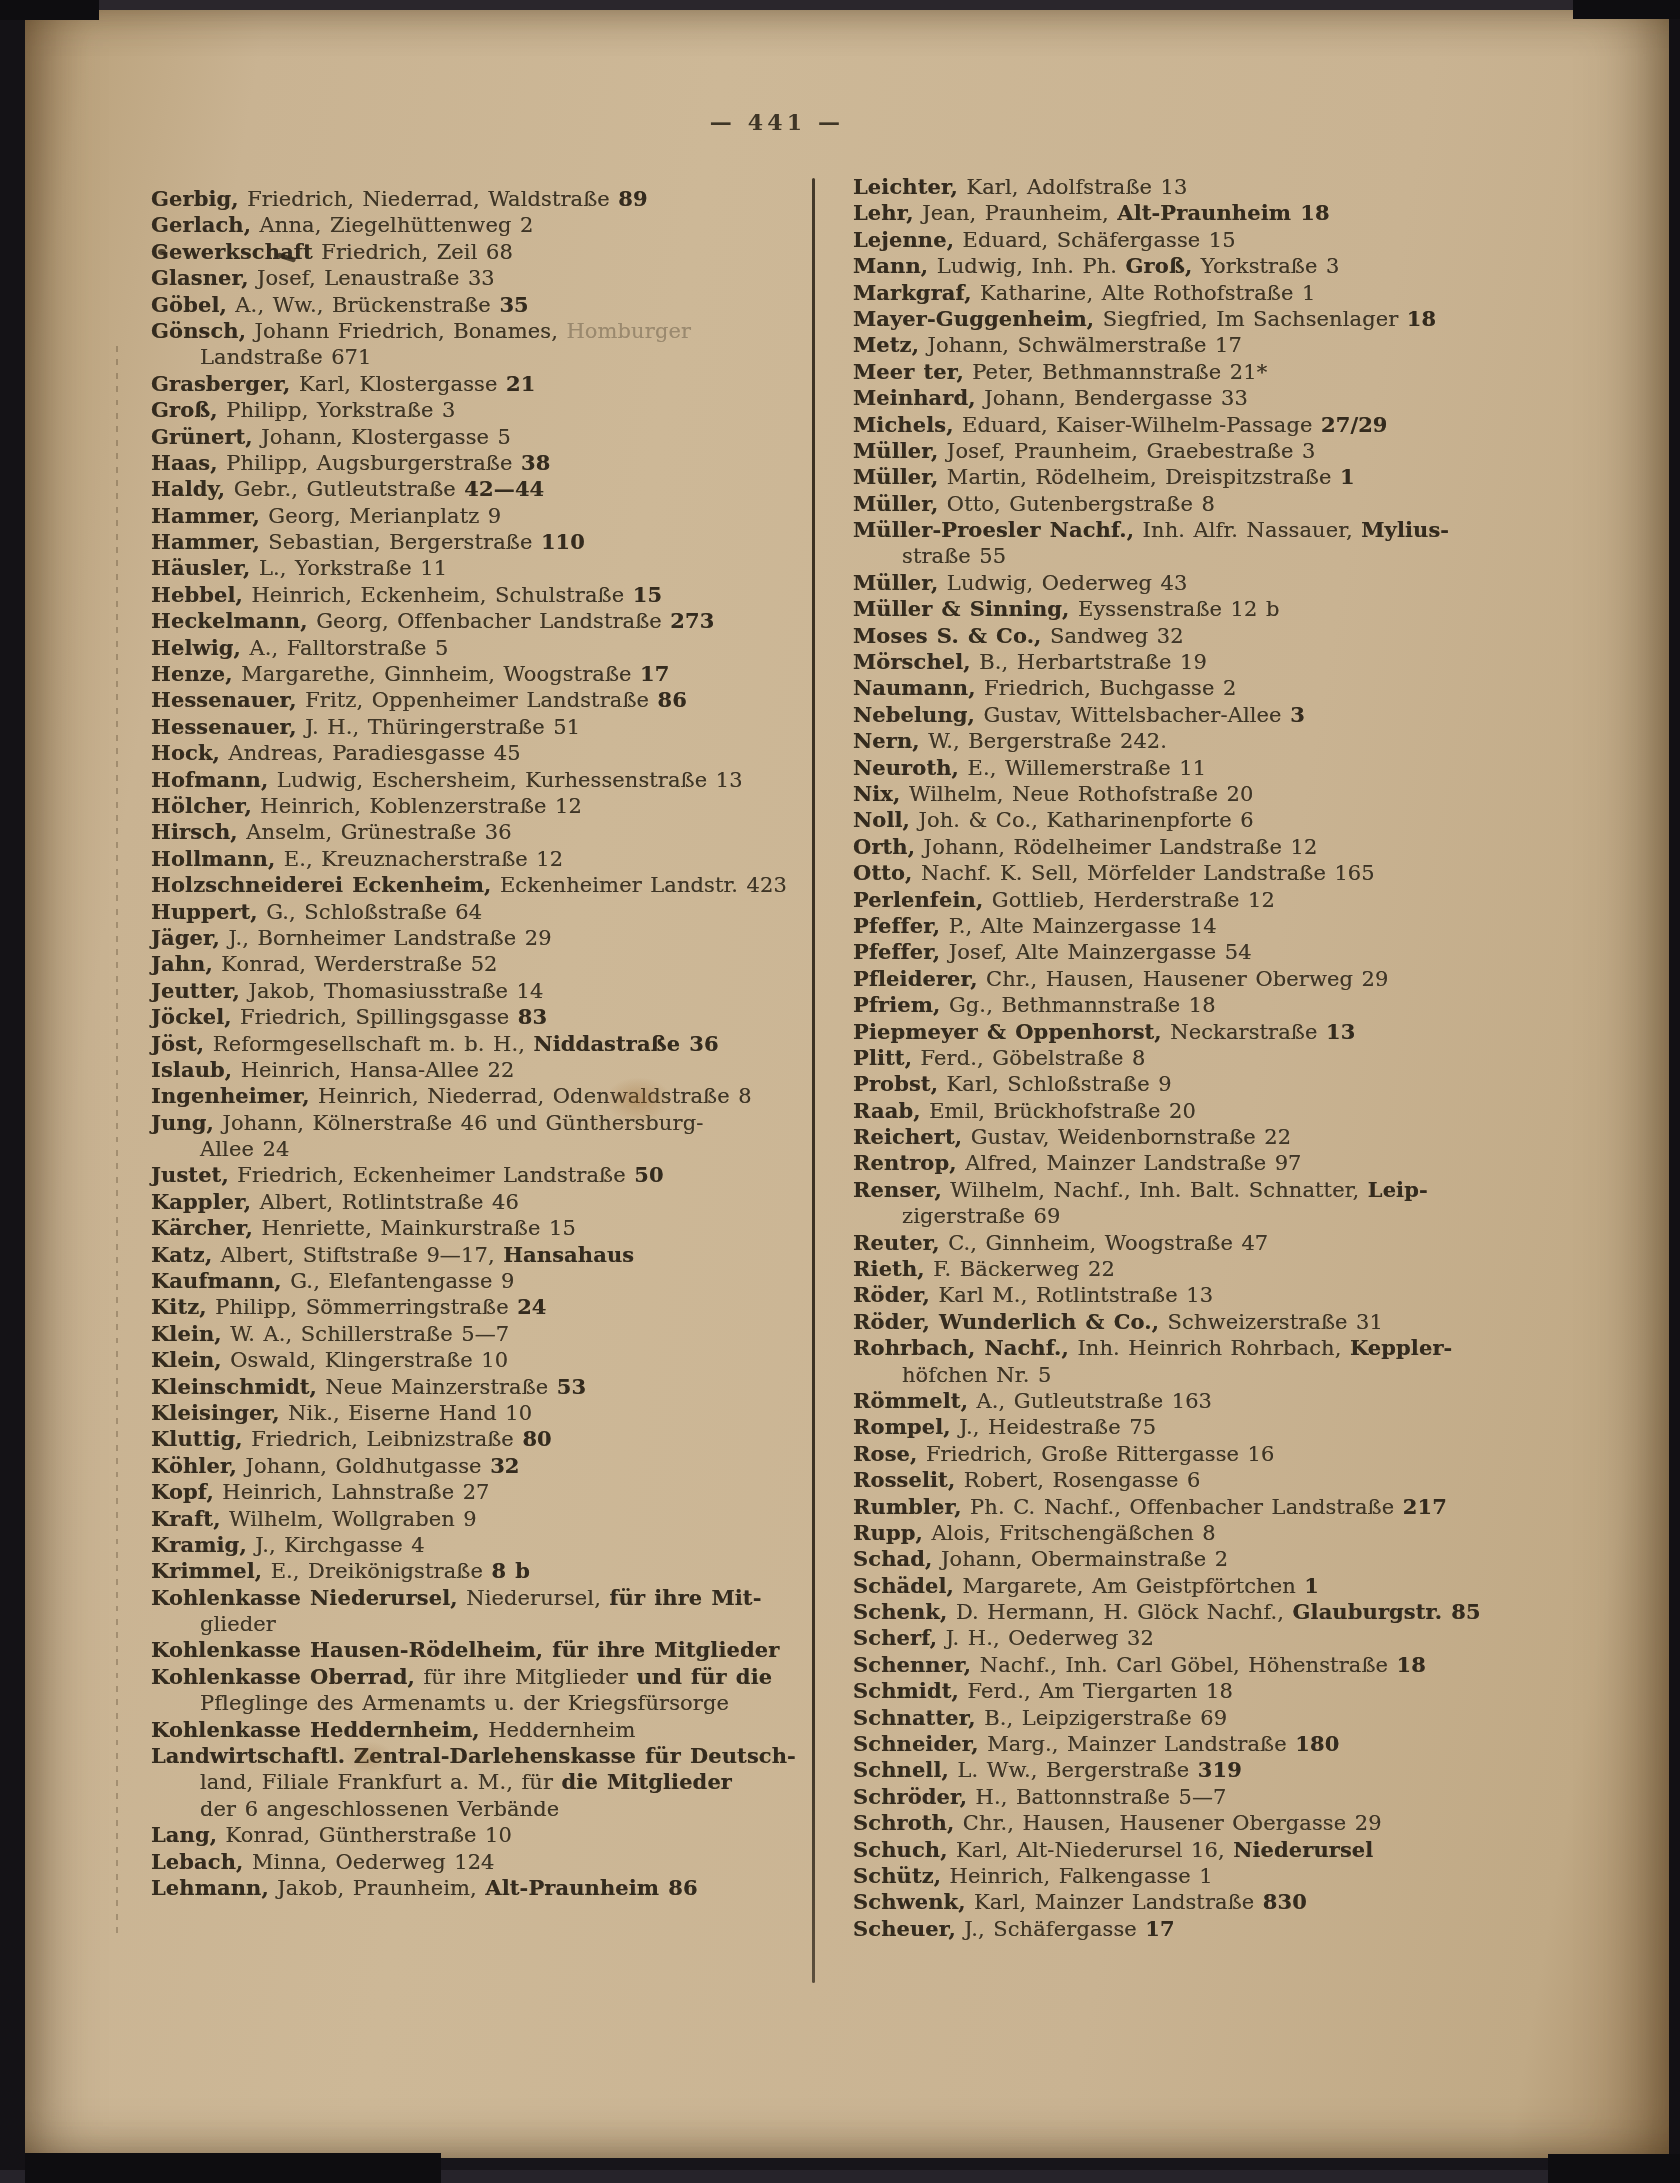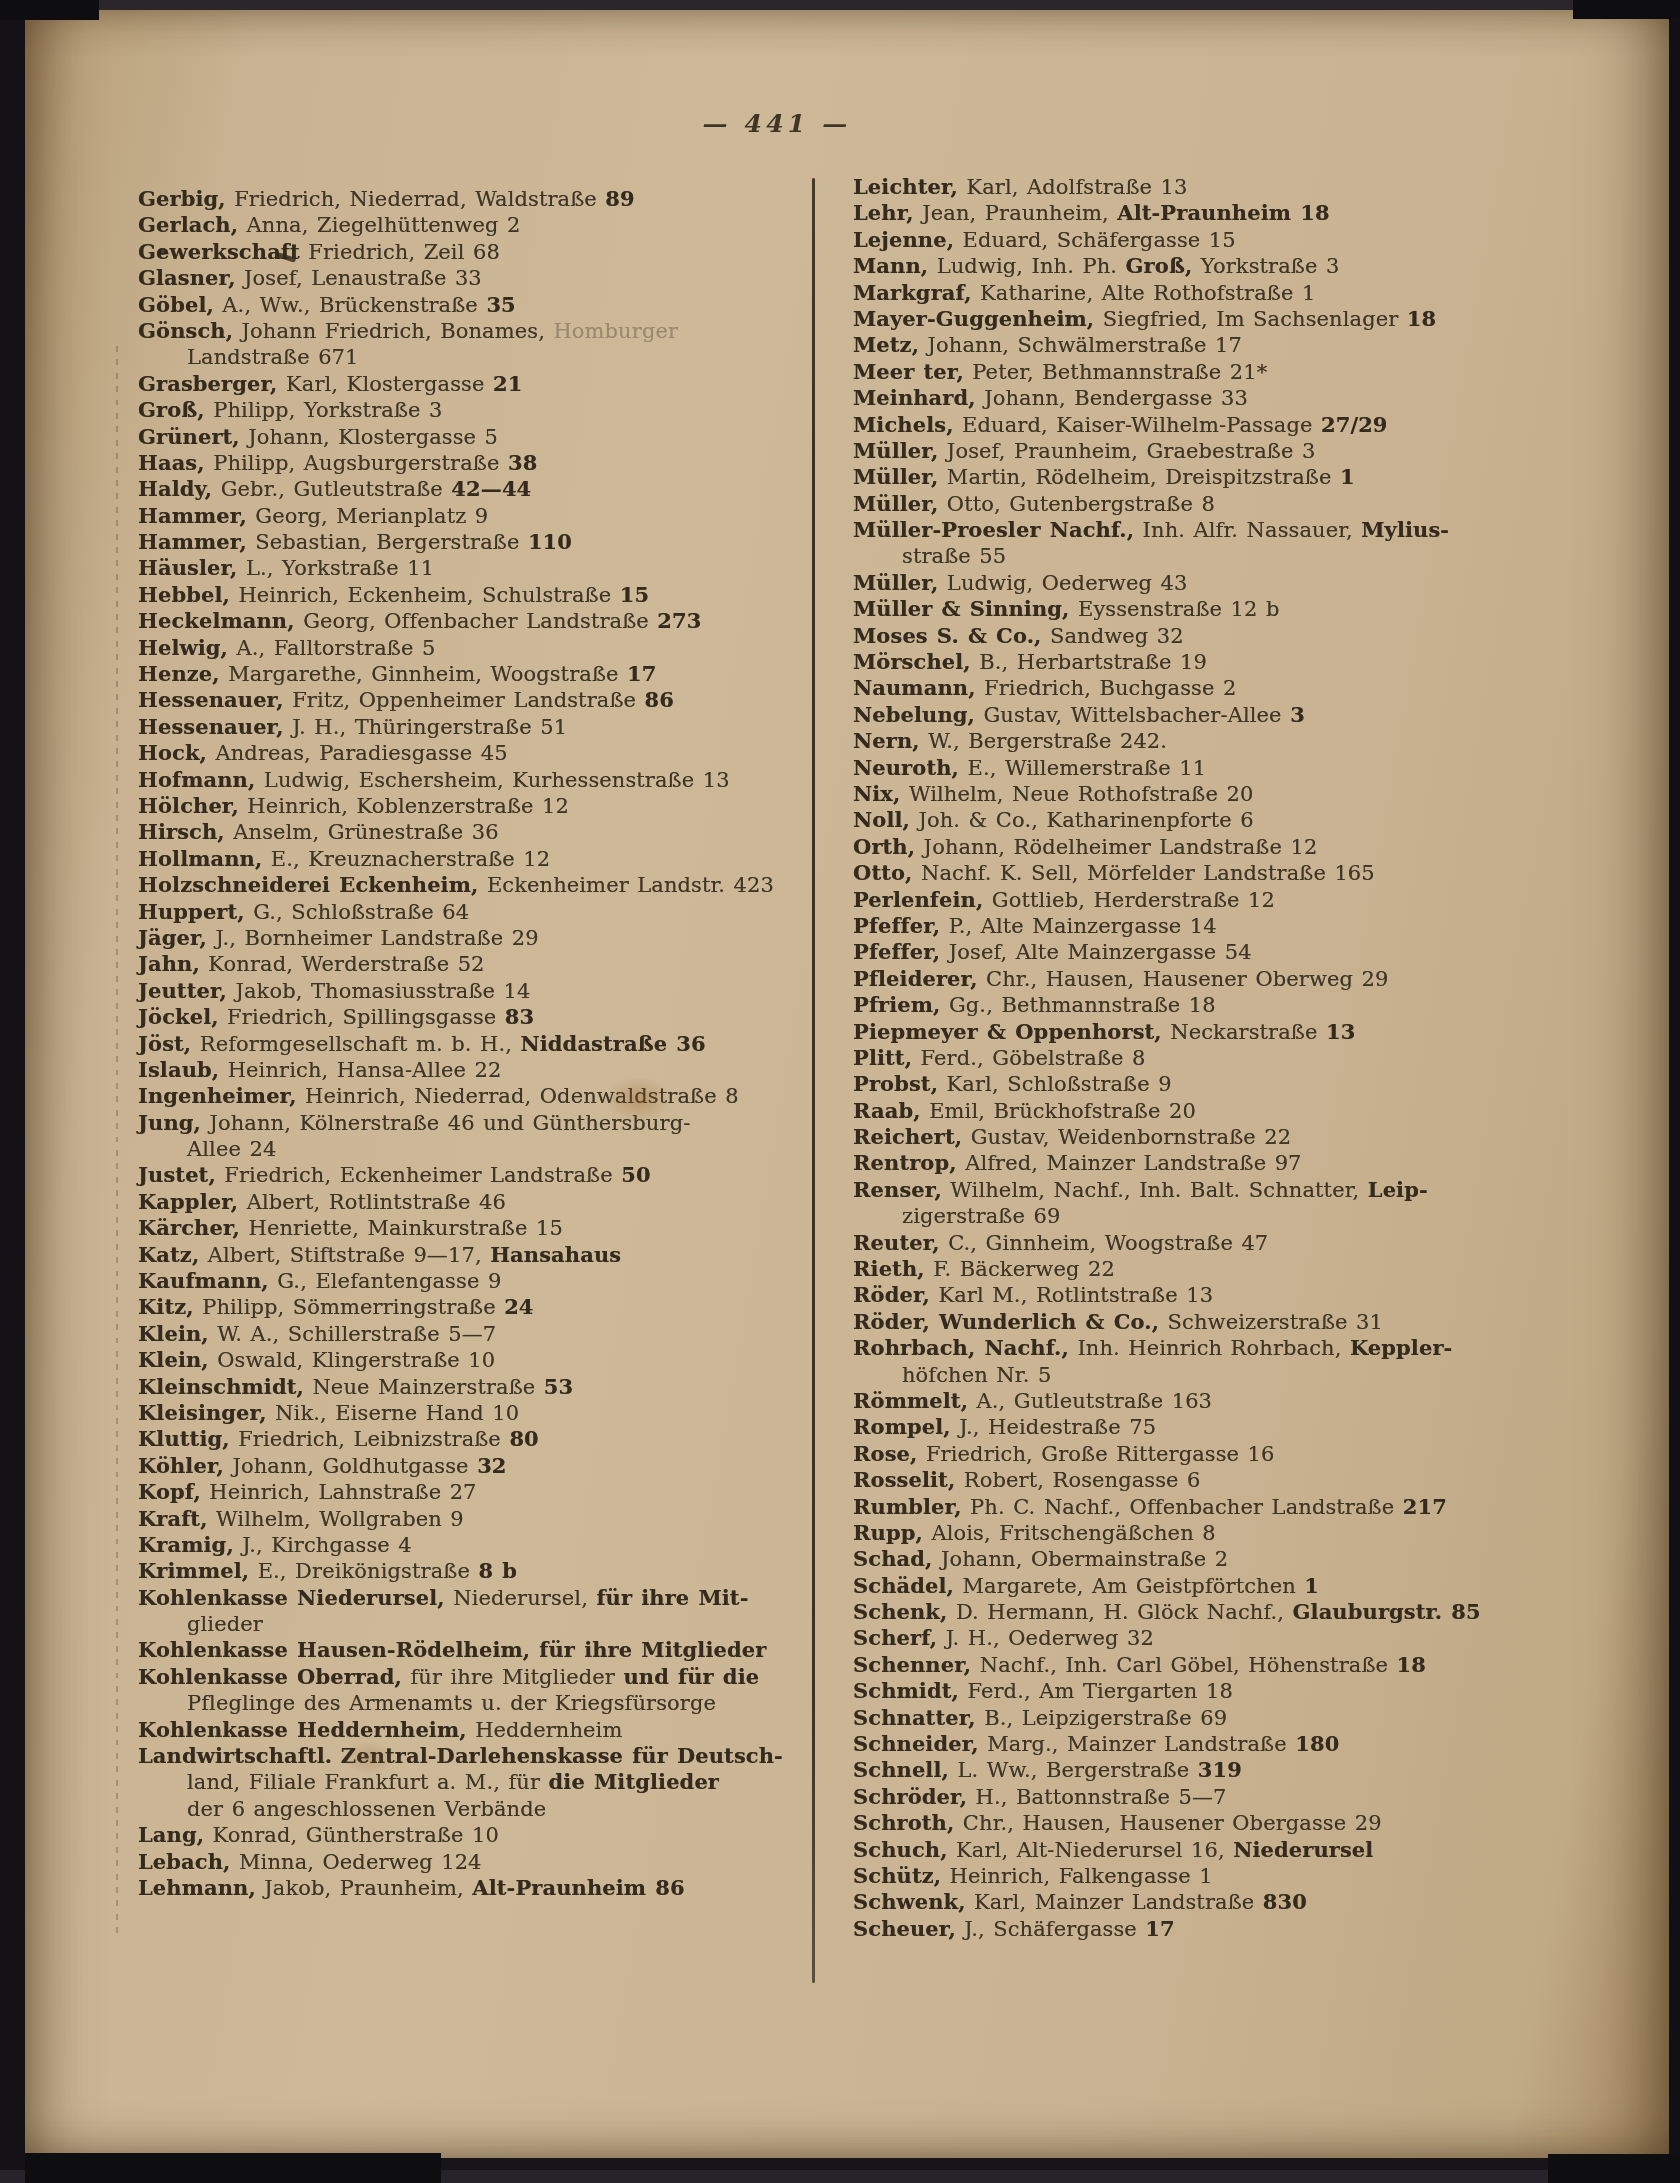--- a/index.html
+++ b/index.html
@@ -15,25 +15,25 @@
       #cdb897 35%, var(--paper,#c9b392) 70%,
       #c0a985 92%, #a98e69 99%);
     box-shadow:
       inset 46px 0 59px -32px rgba(70,48,22,.55),
       inset -50px 0 67px -34px rgba(70,48,22,.60),
       inset 0 25px 46px -29px rgba(70,48,22,.45),
       inset 0 -29px 50px -29px rgba(70,48,22,.50);
   }
   .page-number{
     position:absolute;left:664px;top:99px;width:176px;
-    text-align:center;font-size:25px;font-weight:bold;
-    letter-spacing:4.2px;color:var(--ink,#3e3526);font-style:italic;
+    text-align:center;font-size:22px;font-weight:bold;
+    letter-spacing:4.2px;color:var(--ink,#3e3526);
   }
   .col{position:absolute;}
-  .col-left{left:113px;top:176px;width:699px;}
+  .col-left{left:126px;top:176px;width:699px;}
   .col-right{left:828px;top:164px;width:777px;}
   .divider{
     position:absolute;left:787px;top:168px;width:3.4px;height:1805px;
     background:linear-gradient(to bottom,rgba(45,36,24,.85),rgba(52,42,28,.95) 15%,rgba(45,36,24,.9) 85%,rgba(45,36,24,.7));
     border-radius:1.7px;
   }
   .entry{display:block;}
   .line{
     white-space:nowrap;height:26.4px;line-height:26.4px;
     font-size:21px;color:var(--ink,#3e3526);

